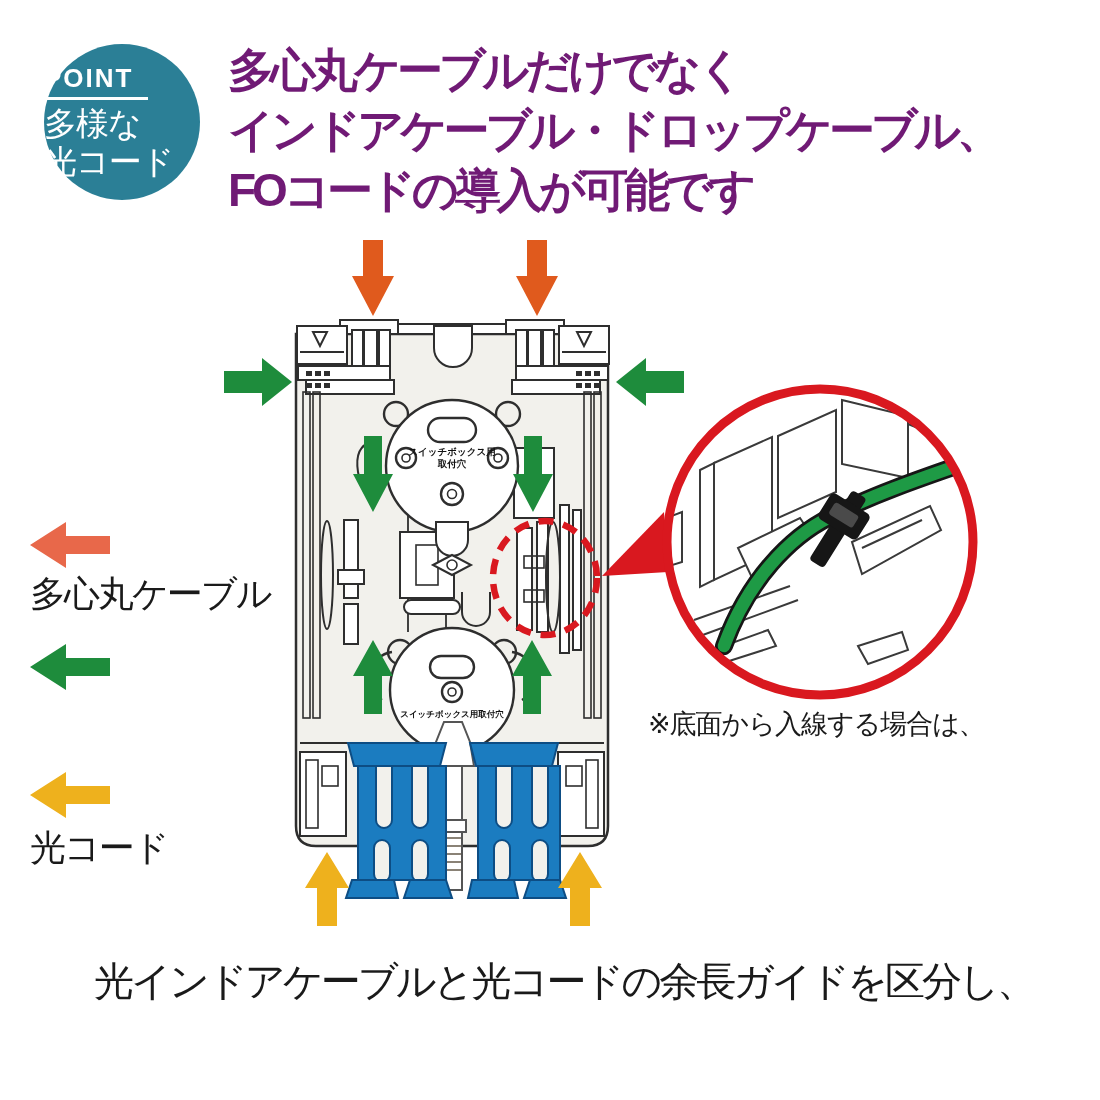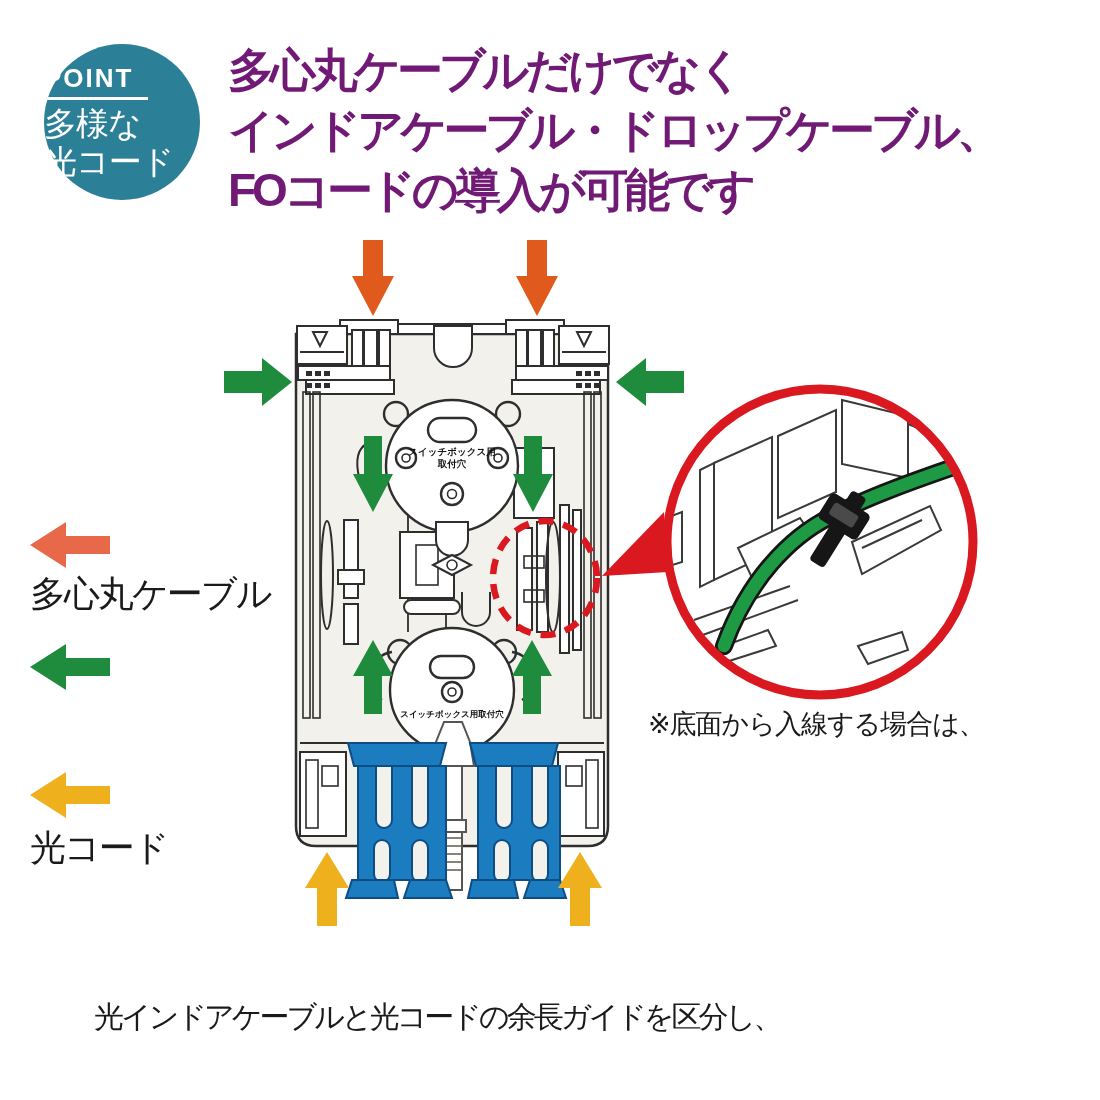--- a/index.html
+++ b/index.html
@@ -15,21 +15,21 @@
   
   .heading{position:absolute;left:228px;top:40px;color:#701a75;font-size:46px;font-weight:bold;
            line-height:60px;letter-spacing:-4px;white-space:nowrap;}
   
   .legend-arrow{position:absolute;left:30px;width:80px;height:46px;}
   .legend-label{position:absolute;left:30px;font-size:36px;letter-spacing:-2px;white-space:nowrap;}
   
   .note{position:absolute;left:648px;top:704px;font-size:27px;line-height:41px;letter-spacing:-1px;}
   .note-indent{padding-left:31px;}
   
-  .footer{position:absolute;left:94px;top:984px;font-size:30px;line-height:66px;letter-spacing:-3px;white-space:nowrap;}
+  .footer{position:absolute;left:94px;top:948px;font-size:40px;line-height:66px;letter-spacing:-3px;white-space:nowrap;}
   .diagram-svg{position:absolute;left:0;top:0;}
   svg text{font-family:"Liberation Sans","DejaVu Sans",sans-serif;}
 </style>
 </head>
 <body>
 
 <div class="canvas">
 
   <div class="badge">
     <div class="badge-point">POINT</div>

